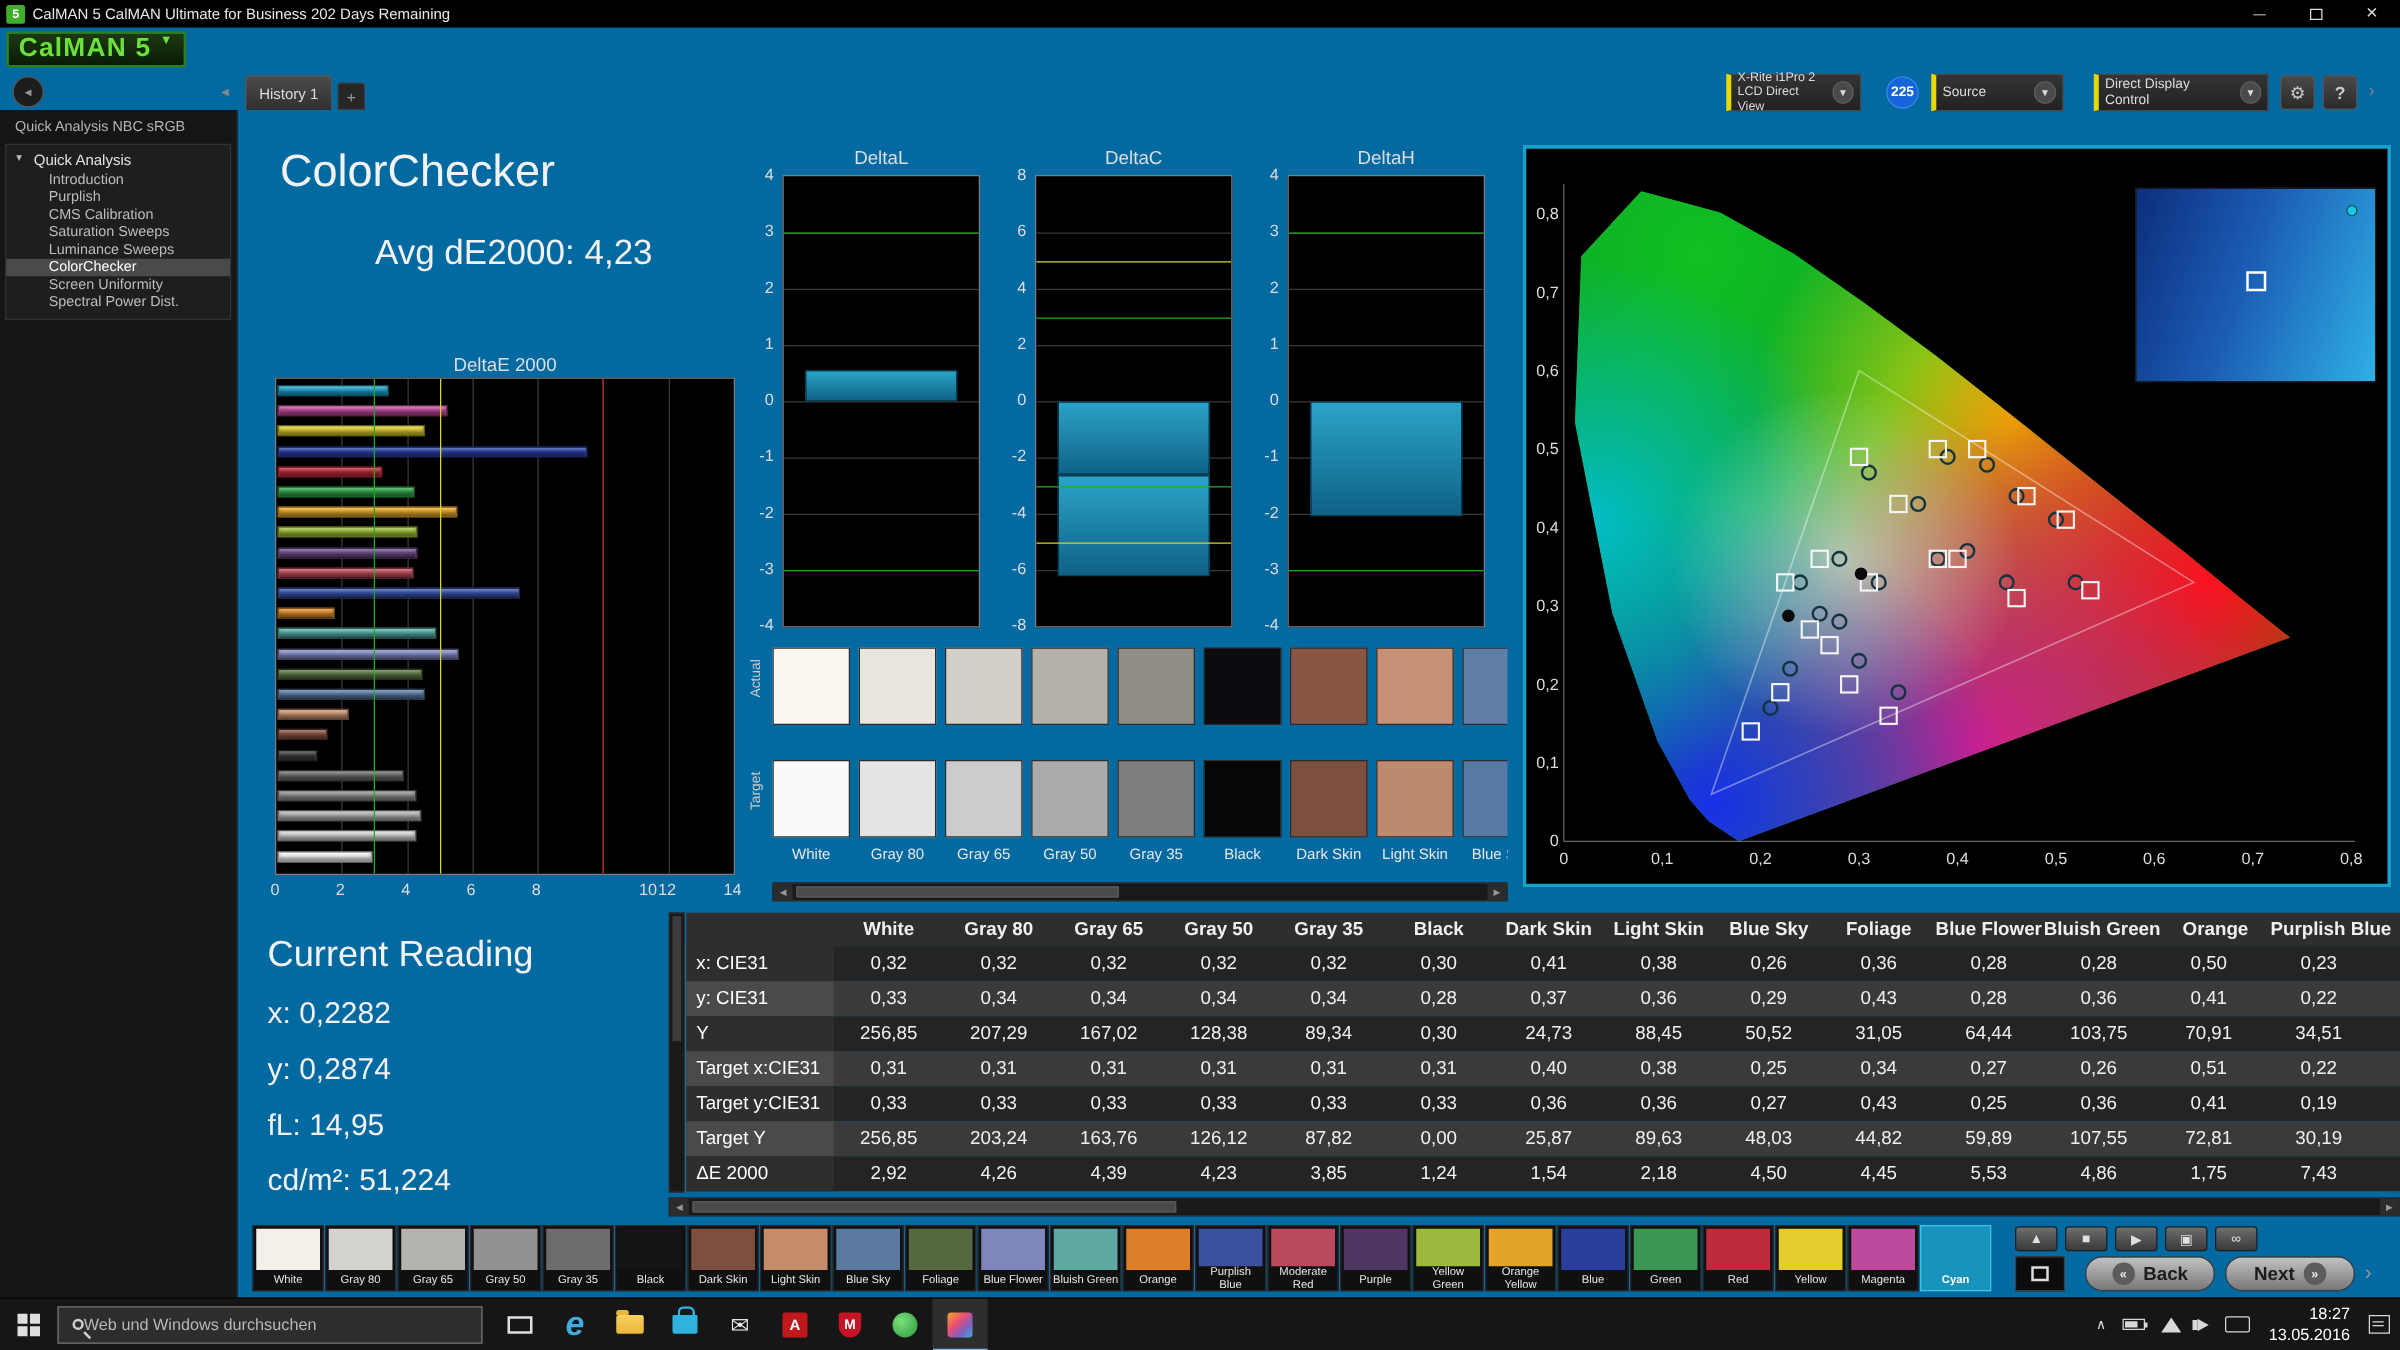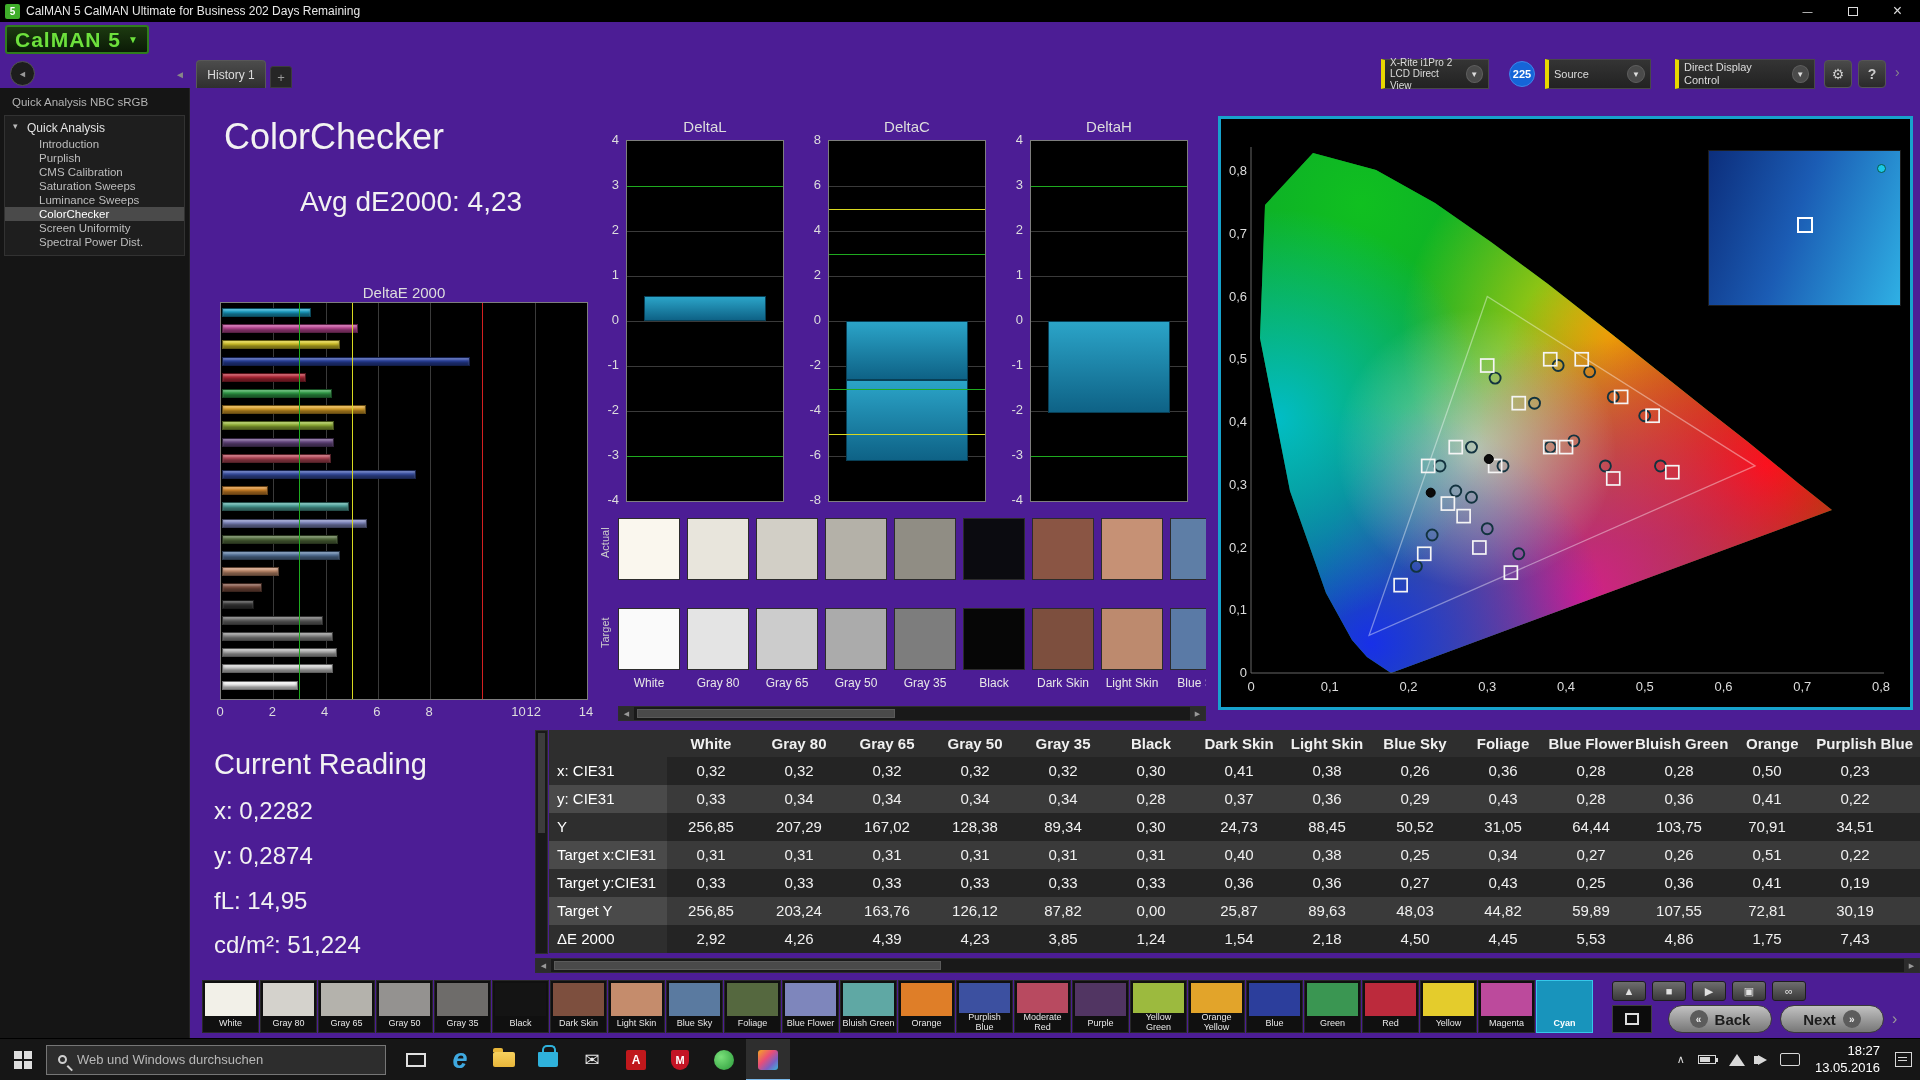--- a/index.html
+++ b/index.html
@@ -1,31 +1,31 @@
 <!DOCTYPE html>
 <html><head>
 <meta charset="utf-8">
 <style>
 *{margin:0;padding:0;box-sizing:border-box}
 body{background:#2a2a2a;font-family:"Liberation Sans",sans-serif}
-.screen{position:relative;width:1920px;height:1080px;background:#4c1d95;overflow:hidden;color:#fff}
+.screen{position:relative;width:1920px;height:1080px;background:#0369a1;overflow:hidden;color:#fff}
 
 
 .titlebar{position:absolute;left:0;top:0;width:100%;height:22px;background:#000;display:flex;align-items:center}
 .title-icon{width:15px;height:15px;background:#3fae2a;margin:0 6px 0 5px;border-radius:2px;color:#fff;font-size:10px;font-weight:bold;display:flex;align-items:center;justify-content:center}
 .title-icon::before{content:"5"}
 .title-text{font-size:12px;color:#e8e8e8}
 .win-controls{margin-left:auto;display:flex}
 .win-btn{width:45px;height:22px;display:flex;align-items:center;justify-content:center;color:#ddd;font-size:12px}
 .win-btn.min::before{content:"—";font-size:10px}
 .win-btn .maxbox{width:10px;height:9px;border:1px solid #ddd;display:inline-block}
 .win-btn.close::before{content:"×";font-size:16px}
 
 
-.logo{position:absolute;left:5px;top:25px;height:29px;display:flex;align-items:center;padding:0 8px;background:linear-gradient(#1c3a10,#0b1a06);border:2px solid #2f7d1d;border-radius:3px;color:#6ee03c;font-size:21px;font-weight:bold;letter-spacing:1px;text-shadow:1px 1px 0 #06300a}
+.logo{position:absolute;left:5px;top:25px;height:29px;display:flex;align-items:flex-start;padding:0 8px;background:linear-gradient(#1c3a10,#0b1a06);border:2px solid #2f7d1d;border-radius:3px;color:#6ee03c;font-size:21px;font-weight:bold;letter-spacing:1px;text-shadow:1px 1px 0 #06300a}
 .logo-arrow{margin-left:7px;font-size:10px;color:#6ee03c}
 .nav-back{position:absolute;left:10px;top:61px;width:25px;height:25px;border-radius:50%;background:#1d1d1d;border:1px solid #555;color:#999;font-size:12px;display:flex;align-items:center;justify-content:center}
 .nav-back::before{content:"◄";font-size:9px}
 .side-collapse{position:absolute;left:172px;top:64px;width:16px;height:20px;color:#888;font-size:10px;display:flex;align-items:center;justify-content:center}
 .side-collapse::before{content:"◄"}
 .tab{position:absolute;left:196px;top:60px;width:70px;height:28px;background:linear-gradient(#4c4c4c,#2f2f2f);border:1px solid #585858;border-bottom:none;border-radius:4px 4px 0 0;display:flex;align-items:center;justify-content:center;font-size:12px;color:#ddd}
 .tab-add{position:absolute;left:270px;top:66px;width:22px;height:22px;background:#262626;border:1px solid #3c3c3c;border-radius:3px 3px 0 0;display:flex;align-items:center;justify-content:center;color:#999;font-size:13px}
 .dd{position:absolute;top:59px;height:30px;background:linear-gradient(#343434,#222);border:1px solid #484848;border-left:4px solid #e8d800;display:flex;align-items:center;padding:0 5px;gap:5px}
 .dd-text{font-size:10px;color:#ddd;line-height:1.15}
 .dd-text.single{font-size:11px}
@@ -132,21 +132,21 @@
 .nav-ic.b::before{content:"«"}
 .nav-ic.n::before{content:"»"}
 .tr-chev{position:absolute;left:1892px;top:1010px;color:#999;font-size:16px}
 .tr-chev::before{content:"›"}
 
 
 .taskbar{position:absolute;left:0;top:1038px;width:100%;height:42px;background:#161616;border-top:1px solid #000;display:flex;align-items:center}
 .tb-start{width:46px;height:42px;display:flex;align-items:center;justify-content:center}
 .win-grid{display:grid;grid-template-columns:8px 8px;grid-template-rows:8px 8px;gap:2px}
 .win-grid span{background:#dedede}
-.tb-search{width:340px;height:30px;background:#2d2d2d;border:1px solid #767676;display:flex;align-items:center;gap:10px;padding:0 8px;margin-right:8px}
+.tb-search{width:340px;height:30px;background:#2d2d2d;border:1px solid #767676;display:flex;align-items:center;padding:0 8px;margin-right:8px}
 .search-ic{width:9px;height:9px;border:2px solid #cfcfcf;border-radius:50%;position:relative;margin-left:3px;flex:none}
 .search-ic::after{content:"";position:absolute;left:8px;top:8px;width:7px;height:2px;background:#cfcfcf;transform:rotate(45deg);transform-origin:0 0}
 .tb-search-text{font-size:13px;color:#b8b8b8;white-space:nowrap}
 .tb-icon{width:44px;height:42px;display:flex;align-items:center;justify-content:center;position:relative}
 .tb-icon.active{background:#2e2e2e;box-shadow:inset 0 -2px 0 #7ab8e8}
 .taskview{width:20px;height:14px;border:2px solid #e0e0e0}
 .edge-e{color:#3fa9e0;font-size:27px;font-weight:bold;font-style:italic;line-height:1}
 .edge-e::before{content:"e"}
 .folder{width:22px;height:15px;background:linear-gradient(#f7d15e,#e8b63a);border-radius:2px;position:relative}
 .folder::before{content:"";position:absolute;top:-4px;left:0;width:10px;height:4px;background:#e8b63a;border-radius:2px 2px 0 0}

